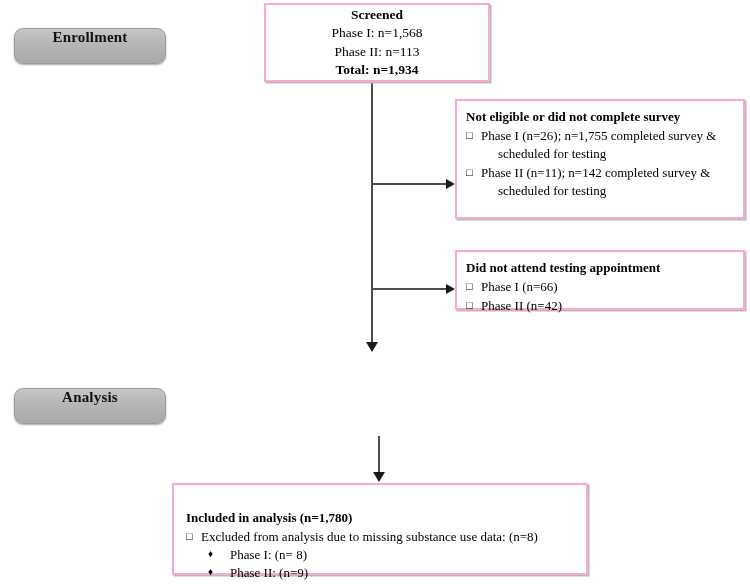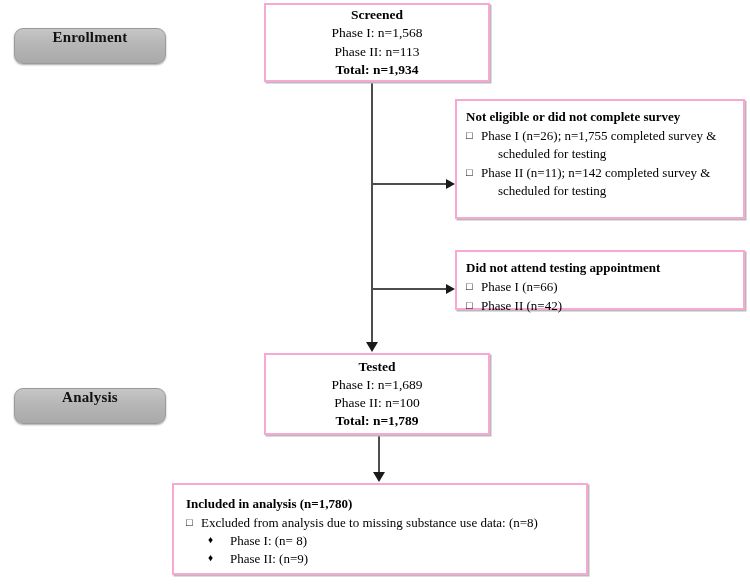--- a/index.html
+++ b/index.html
@@ -176,34 +176,24 @@
         </div>
 
         <div class="bul-row">
           <span class="bul-mark">□</span>
           <span class="bul-text">Phase II (n=42)</span>
         </div>
       </div>
     </div>
   </div>
 
-  <div class="flow-box" style="left:264px; top:353px; width:226px; height:82px;">
-    <div class="box-inner">
-      <div class="ctr">
-        <div class="hdr">Tested</div>
-        <div>Phase I: n=1,689</div>
-        <div>Phase II: n=100</div>
-        <div class="tot">Total: n=1,789</div>
-      </div>
-    </div>
-  </div>
 
   <div class="flow-box" style="left:172px; top:483px; width:416px; height:92px;">
     <div class="box-inner topalign" style="padding-top:10px;">
-      <div class="lft" style="padding-left:12px;">
+      <div class="lft" style="padding-left:12px;margin-top:14px;">
         <span class="hdr">Included in analysis (n=1,780)</span>
 
         <div class="bul-row">
           <span class="bul-mark">□</span>
           <span class="bul-text">Excluded from analysis due to missing substance use data: (n=8)</span>
         </div>
 
         <div class="sub-row">
           <span class="bul-mark diamond">♦</span>
           <span class="bul-text">Phase I: (n= 8)</span>

